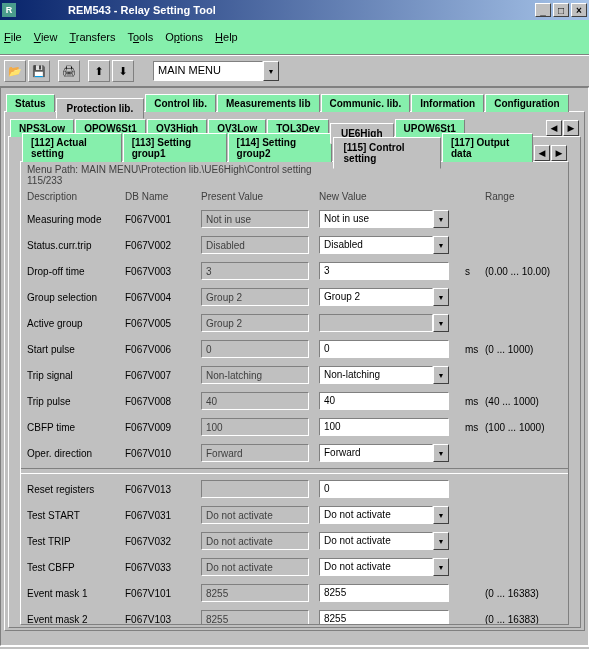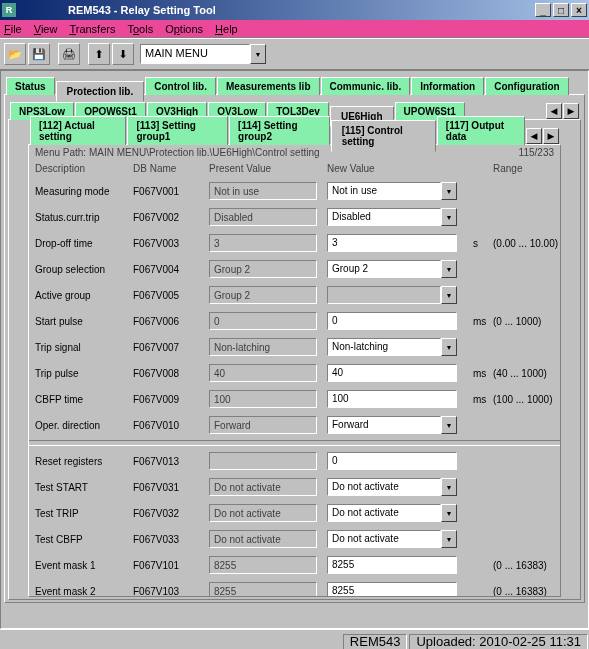--- a/index.html
+++ b/index.html
@@ -35,23 +35,23 @@
   .titlebar .wbtn {
     width:16px;height:14px;
     background:#c0c0c0;
     border:1px solid #fff;
     border-right-color:#404040;border-bottom-color:#404040;
     display:flex;align-items:center;justify-content:center;
     font-family:Arial;font-size:10px;color:#000;font-weight:bold;
   }
   .menubar {
     height:18px;
-    background:#ec4899;
+    background:#86efac;
     display:flex;align-items:center;
-    padding:0 4px;gap:12px;
+    padding:17px 4px;gap:12px;
     font-size:11px;
     border-bottom:1px solid #808080;
   }
   .menubar span { cursor:default; }
   .menubar u { text-decoration:underline; }
   
   .toolbar {
     height:32px;
     background:#c0c0c0;
     display:flex;align-items:center;
@@ -61,21 +61,21 @@
   }
   .tbtn {
     width:22px;height:22px;
     background:#c0c0c0;
     border:1px solid #fff;
     border-right-color:#808080;border-bottom-color:#808080;
     display:flex;align-items:center;justify-content:center;
     font-size:11px;
   }
   .tsep { width:4px; }
-  .main-combo-wrap { display:flex;align-items:flex-start;margin-left:4px; }
+  .main-combo-wrap { display:flex;align-items:flex-start;margin-left:17px; }
   .main-combo {
     width:110px;height:20px;
     border:1px solid #808080;
     border-right-color:#fff;border-bottom-color:#fff;
     background:#fff;
     padding:2px 4px;font-size:11px;
   }
   .ddbtn {
     width:16px;height:20px;
     background:#c0c0c0;
@@ -130,21 +130,21 @@
   .tabpanel {
     border:1px solid #fff;
     border-right-color:#808080;border-bottom-color:#808080;
     background:#c0c0c0;
     padding:4px 3px;
   }
   
   .pathrow {
     display:flex;justify-content:space-between;
     padding:2px 6px 4px;
-    font-size:10px;color:#404040;
+    font-size:10px;color:#404040;flex-direction:column;
   }
   
   .hdrrow, .datarow {
     display:grid;
     grid-template-columns: 98px 76px 118px 142px 24px 92px;
     align-items:center;
     gap:0;
     padding:1px 6px;
     font-size:10px;
   }
@@ -262,21 +262,21 @@
         <div class="tab">OV3High</div>
         <div class="tab">OV3Low</div>
         <div class="tab">TOL3Dev</div>
         <div class="tab active">UE6High</div>
         <div class="tab">UPOW6St1</div>
         <div class="navbtns">
           <div class="navbtn">◀</div>
           <div class="navbtn">▶</div>
         </div>
       </div>
-    <div class="tabpanel" style="padding:4px 19px 2px;">
+    <div class="tabpanel" style="padding:4px 11px 2px;">
 
       <div class="tabstrip" id="tabs3">
           <div class="tab">[112] Actual setting</div>
           <div class="tab">[113] Setting group1</div>
           <div class="tab">[114] Setting group2</div>
           <div class="tab active">[115] Control setting</div>
           <div class="tab">[117] Output data</div>
           <div class="navbtns">
             <div class="navbtn">◀</div>
             <div class="navbtn">▶</div>

